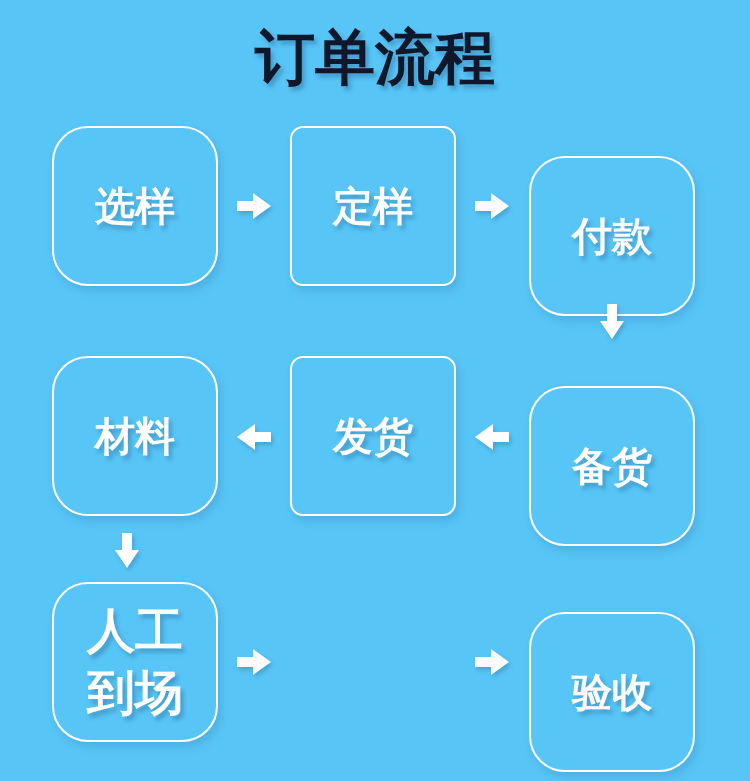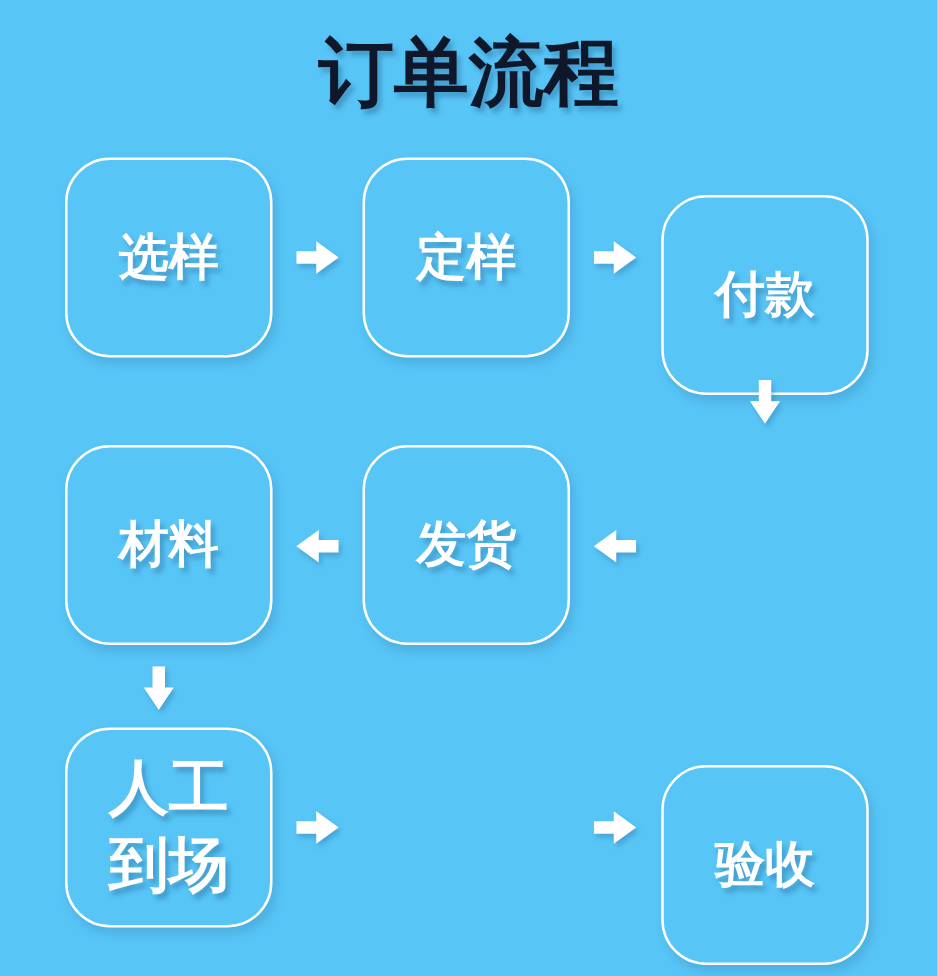--- a/index.html
+++ b/index.html
@@ -44,21 +44,21 @@
     text-align: center;
     line-height: 1.3;
     word-break: break-all;
   }
   .node.multiline { font-size: 48px; }
   
   .r1 { top: 126px; }
   .r2 { top: 356px; }
   .r3 { top: 582px; }
   .c1 { left: 52px; }
-  .c2 { left: 290px; }
+  .c2 { left: 290px; border-radius: 13px; }
   .c3 { left: 529px; margin-top: 30px; }
   .arrow {
     position: absolute;
     filter: drop-shadow(2px 3px 2px rgba(38, 104, 146, 0.35));
   }
   .arrow svg { display: block; }
   .arrow polygon { fill: #FFFFFF; }
 </style>
 </head>
 <body>
@@ -75,20 +75,23 @@
   </div>
   <div class="node r1 c3">
     <span class="label">付款</span>
   </div>
 
   <div class="node r2 c2">
     <span class="label">发货</span>
   </div>
   <div class="node r2 c1">
     <span class="label">材料</span>
+  </div>
+  <div class="node r2 c3">
+    <span class="label">备货</span>
   </div>
 
   <div class="node multiline r3 c1">
     <span class="label">人工到场</span>
   </div>
   <div class="node r3 c3">
     <span class="label">验收</span>
   </div>
 
   <div class="arrow" style="left:237px; top:192px;">

